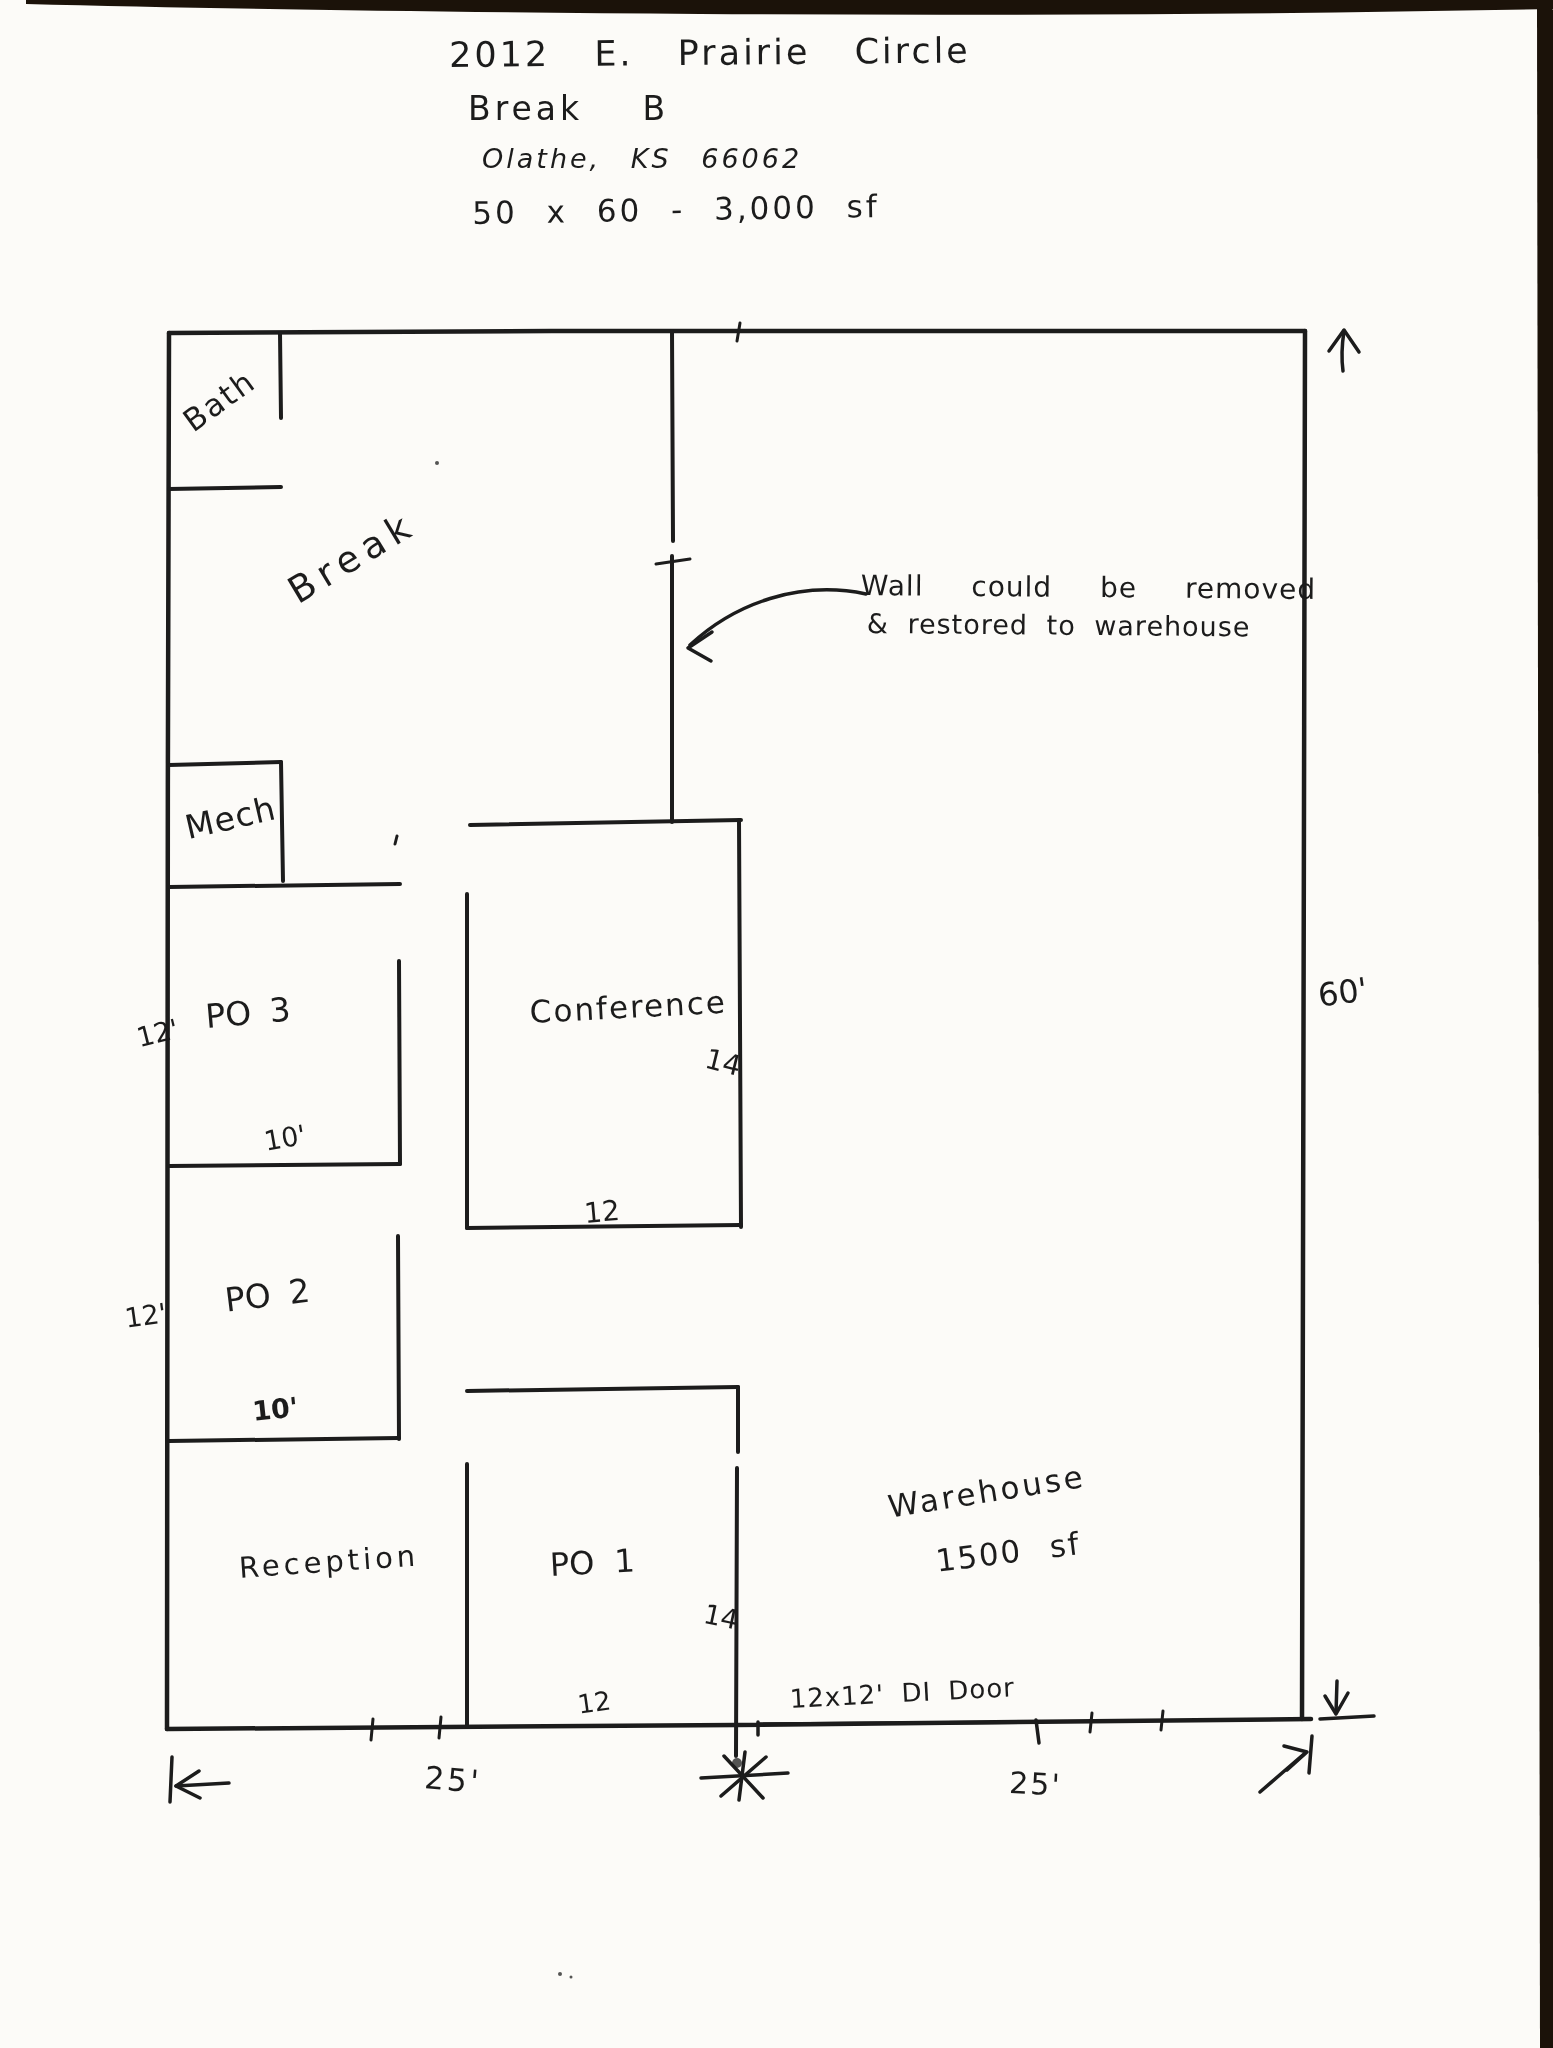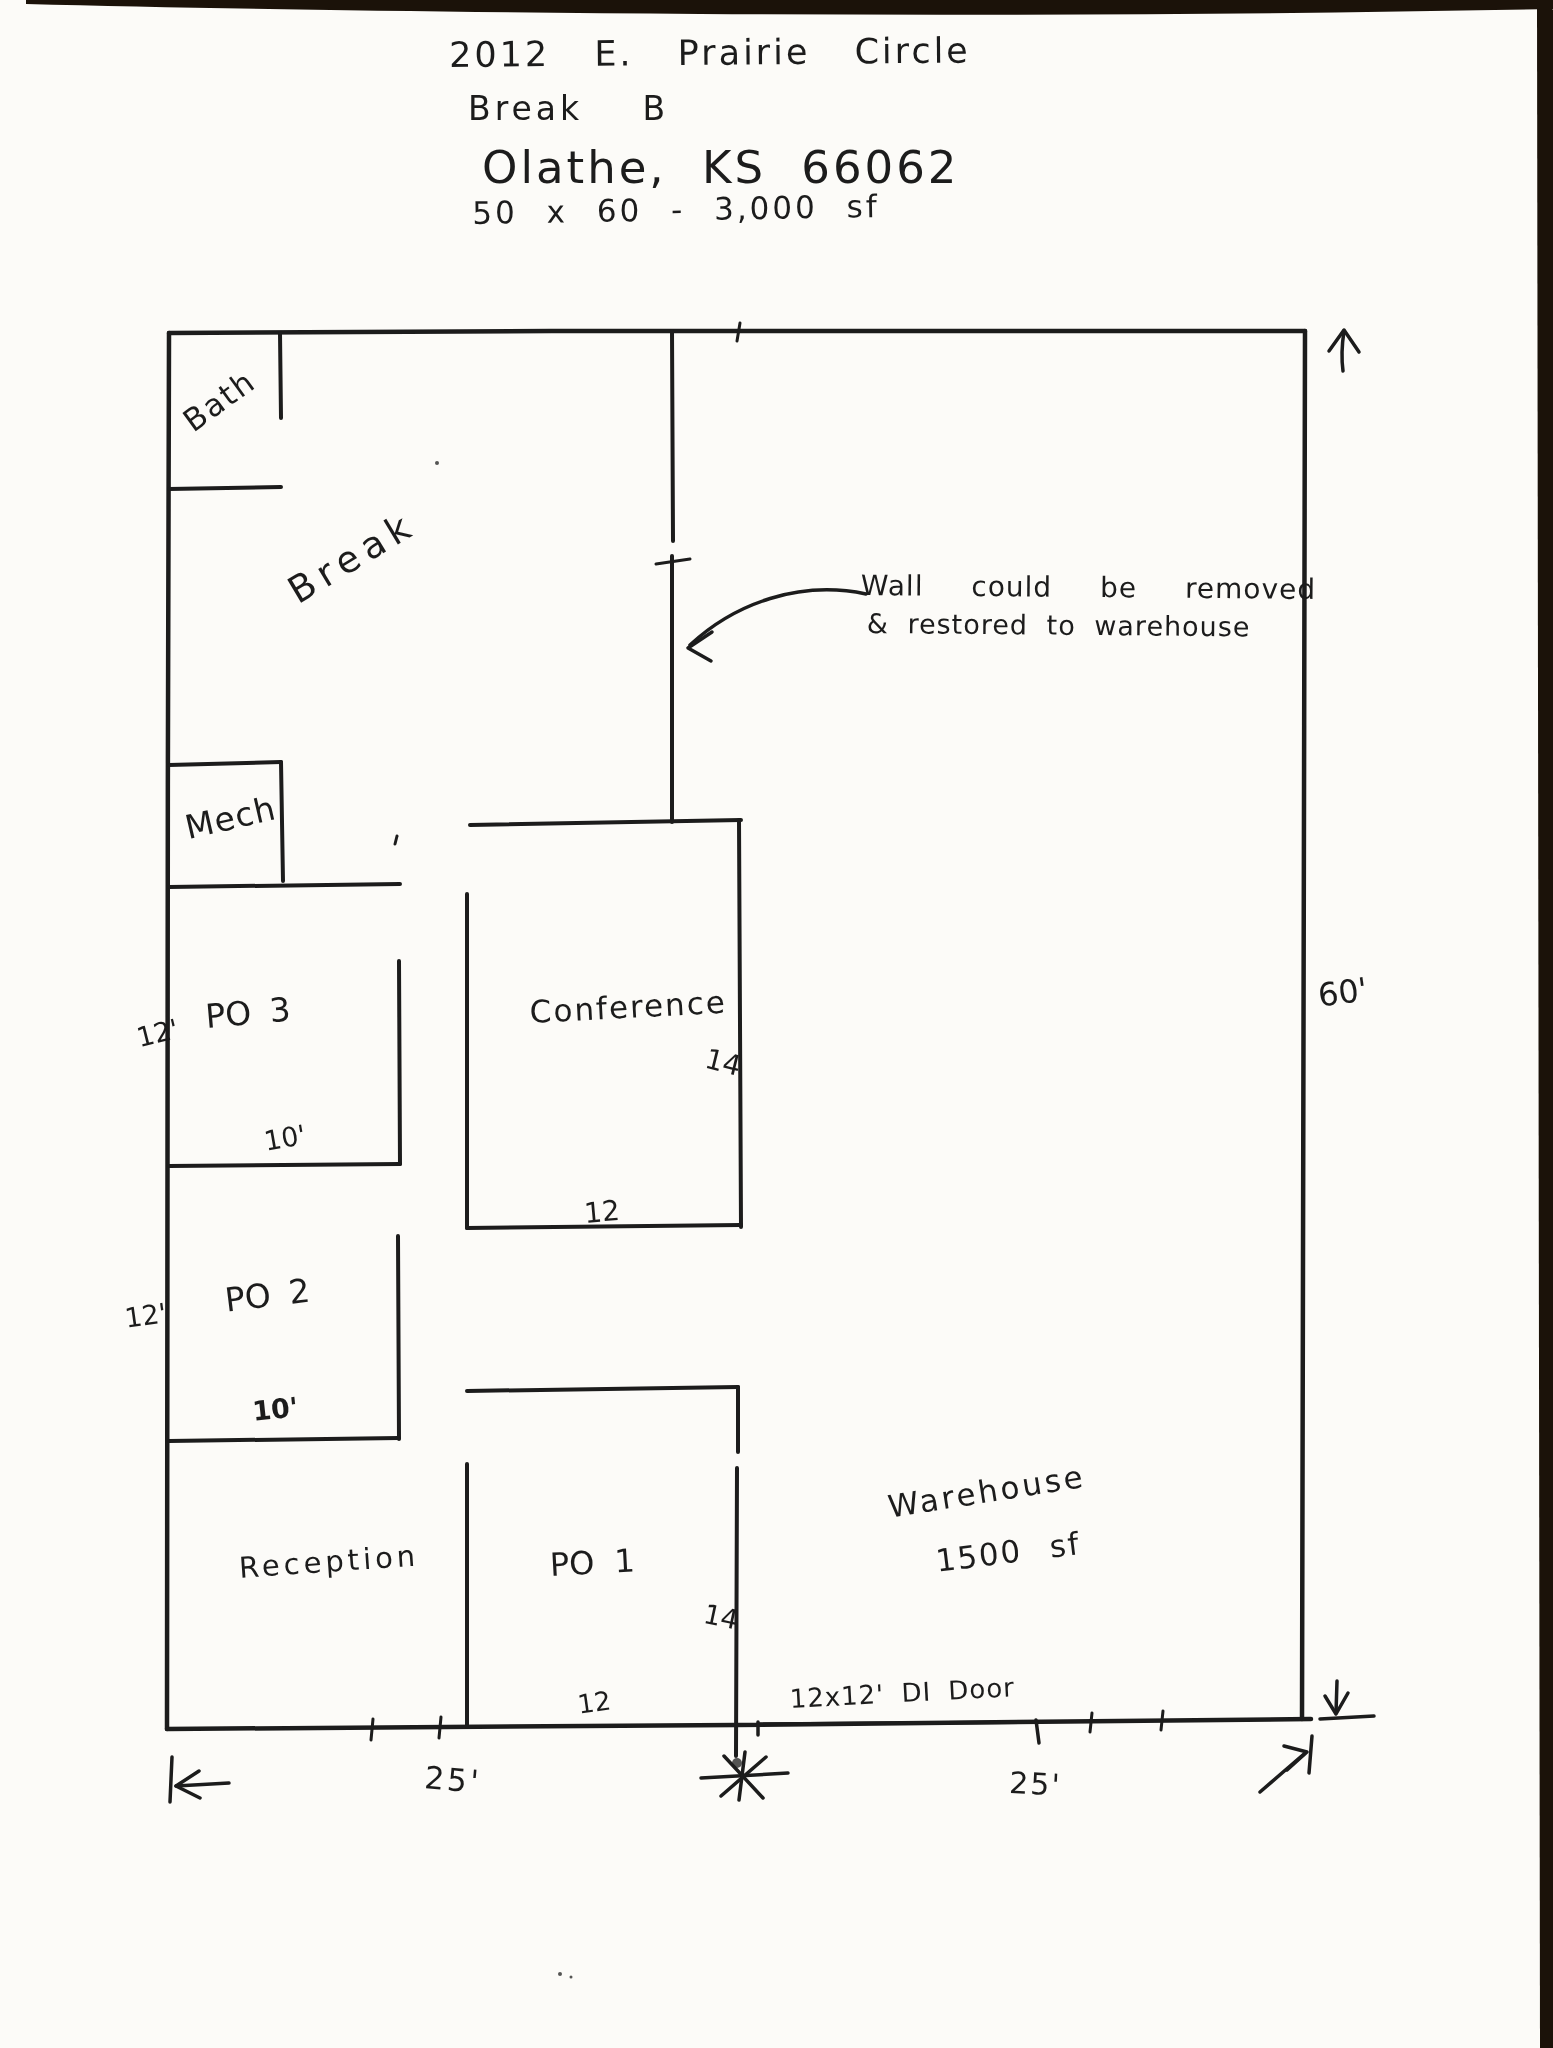--- a/index.html
+++ b/index.html
@@ -105,21 +105,21 @@
     </g>
 
     <g class="stroke" stroke-width="3.5">
       <path d="M866,594 C800,580 735,603 690,645"></path>
       <path d="M712,632 L688,648 L711,661"></path>
     </g>
   </svg>
 
   <div class="hw" style="left:449px; top:38px; font-size:35px; word-spacing:30px; letter-spacing:3px; transform:rotate(-0.5deg);">2012 E. Prairie Circle</div>
   <div class="hw" style="left:468px; top:92px; font-size:33px; word-spacing:45px; letter-spacing:4px;">Break B</div>
-  <div class="hw" style="left:482px; top:145px; font-size:45px; word-spacing:18px; letter-spacing:3px;">Olathe, KS 66062</div>
+  <div class="hw" style="left:482px; top:145px; font-size:27px; word-spacing:18px; letter-spacing:3px;font-style:italic;">Olathe, KS 66062</div>
   <div class="hw" style="left:472px; top:198px; font-size:31px; word-spacing:16px; letter-spacing:3px; transform:rotate(-1deg);">50 x 60 - 3,000 sf</div>
 
   <div class="hw" style="left:861px; top:572px; font-size:28px; word-spacing:38px; letter-spacing:1px; transform:rotate(0.5deg);">Wall could be removed</div>
   <div class="hw" style="left:867px; top:610px; font-size:27px; word-spacing:9px; letter-spacing:1px; transform:rotate(0.5deg);">&amp; restored to warehouse</div>
 
   <div class="hw" style="left:178px; top:412px; font-size:31px; letter-spacing:2px; transform:rotate(-36deg);">Bath</div>
   <div class="hw" style="left:282px; top:578px; font-size:37px; letter-spacing:7px; transform:rotate(-31deg);">Break</div>
   <div class="hw" style="left:182px; top:812px; font-size:33px; letter-spacing:1px; transform:rotate(-13deg);">Mech</div>
   <div class="hw" style="left:204px; top:1000px; font-size:33px; word-spacing:8px; transform:rotate(-5deg);">PO 3</div>
   <div class="hw" style="left:223px; top:1284px; font-size:33px; word-spacing:8px; transform:rotate(-7deg);">PO 2</div>

